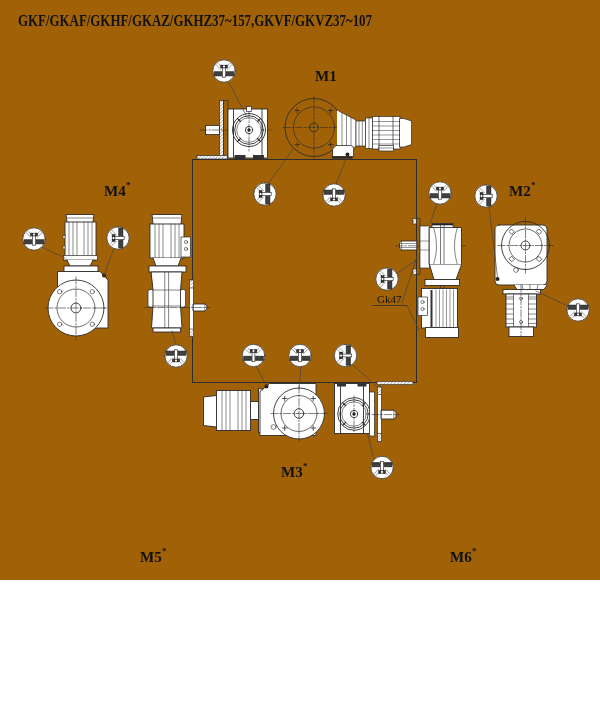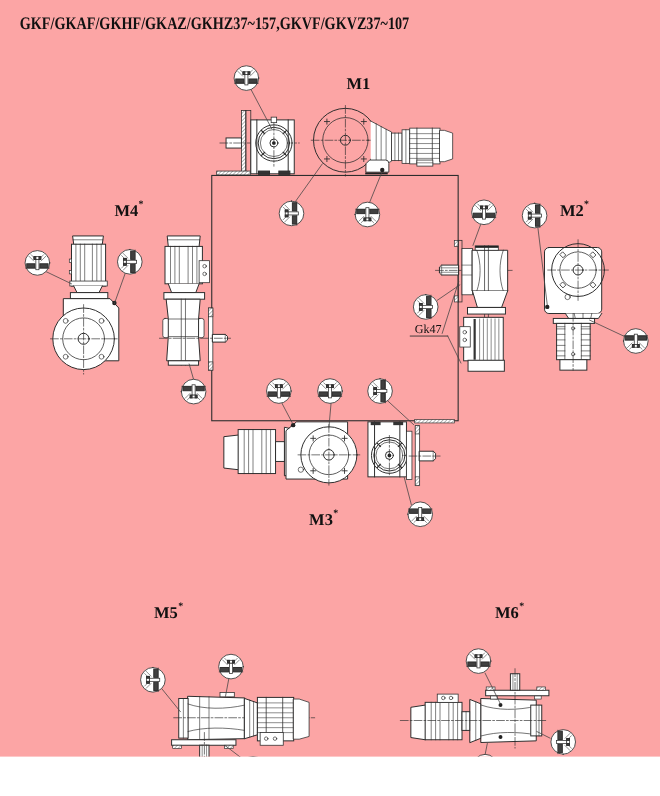--- a/index.html
+++ b/index.html
@@ -1,16 +1,16 @@
 <!DOCTYPE html>
 <html><head>
 <meta charset="utf-8">
 <style>
 html,body{margin:0;padding:0;background:#fff;}
-#page{position:relative;width:600px;height:688px;background:#fca5a5;overflow:hidden;}
+#page{position:relative;width:600px;height:580px;background:#a16207;overflow:hidden;}
 svg{display:block;}
 </style>
 </head>
 <body>
 <div id="page">
 <svg width="600" height="724" viewBox="0 0 600 724" xmlns="http://www.w3.org/2000/svg">
 <defs>
 <pattern id="h" width="2.4" height="2.4" patternUnits="userSpaceOnUse" patternTransform="rotate(45)">
   <rect width="2.4" height="2.4" fill="#fff"></rect>
   <line x1="0" y1="0" x2="0" y2="2.4" stroke="#444" stroke-width="0.7"></line>

